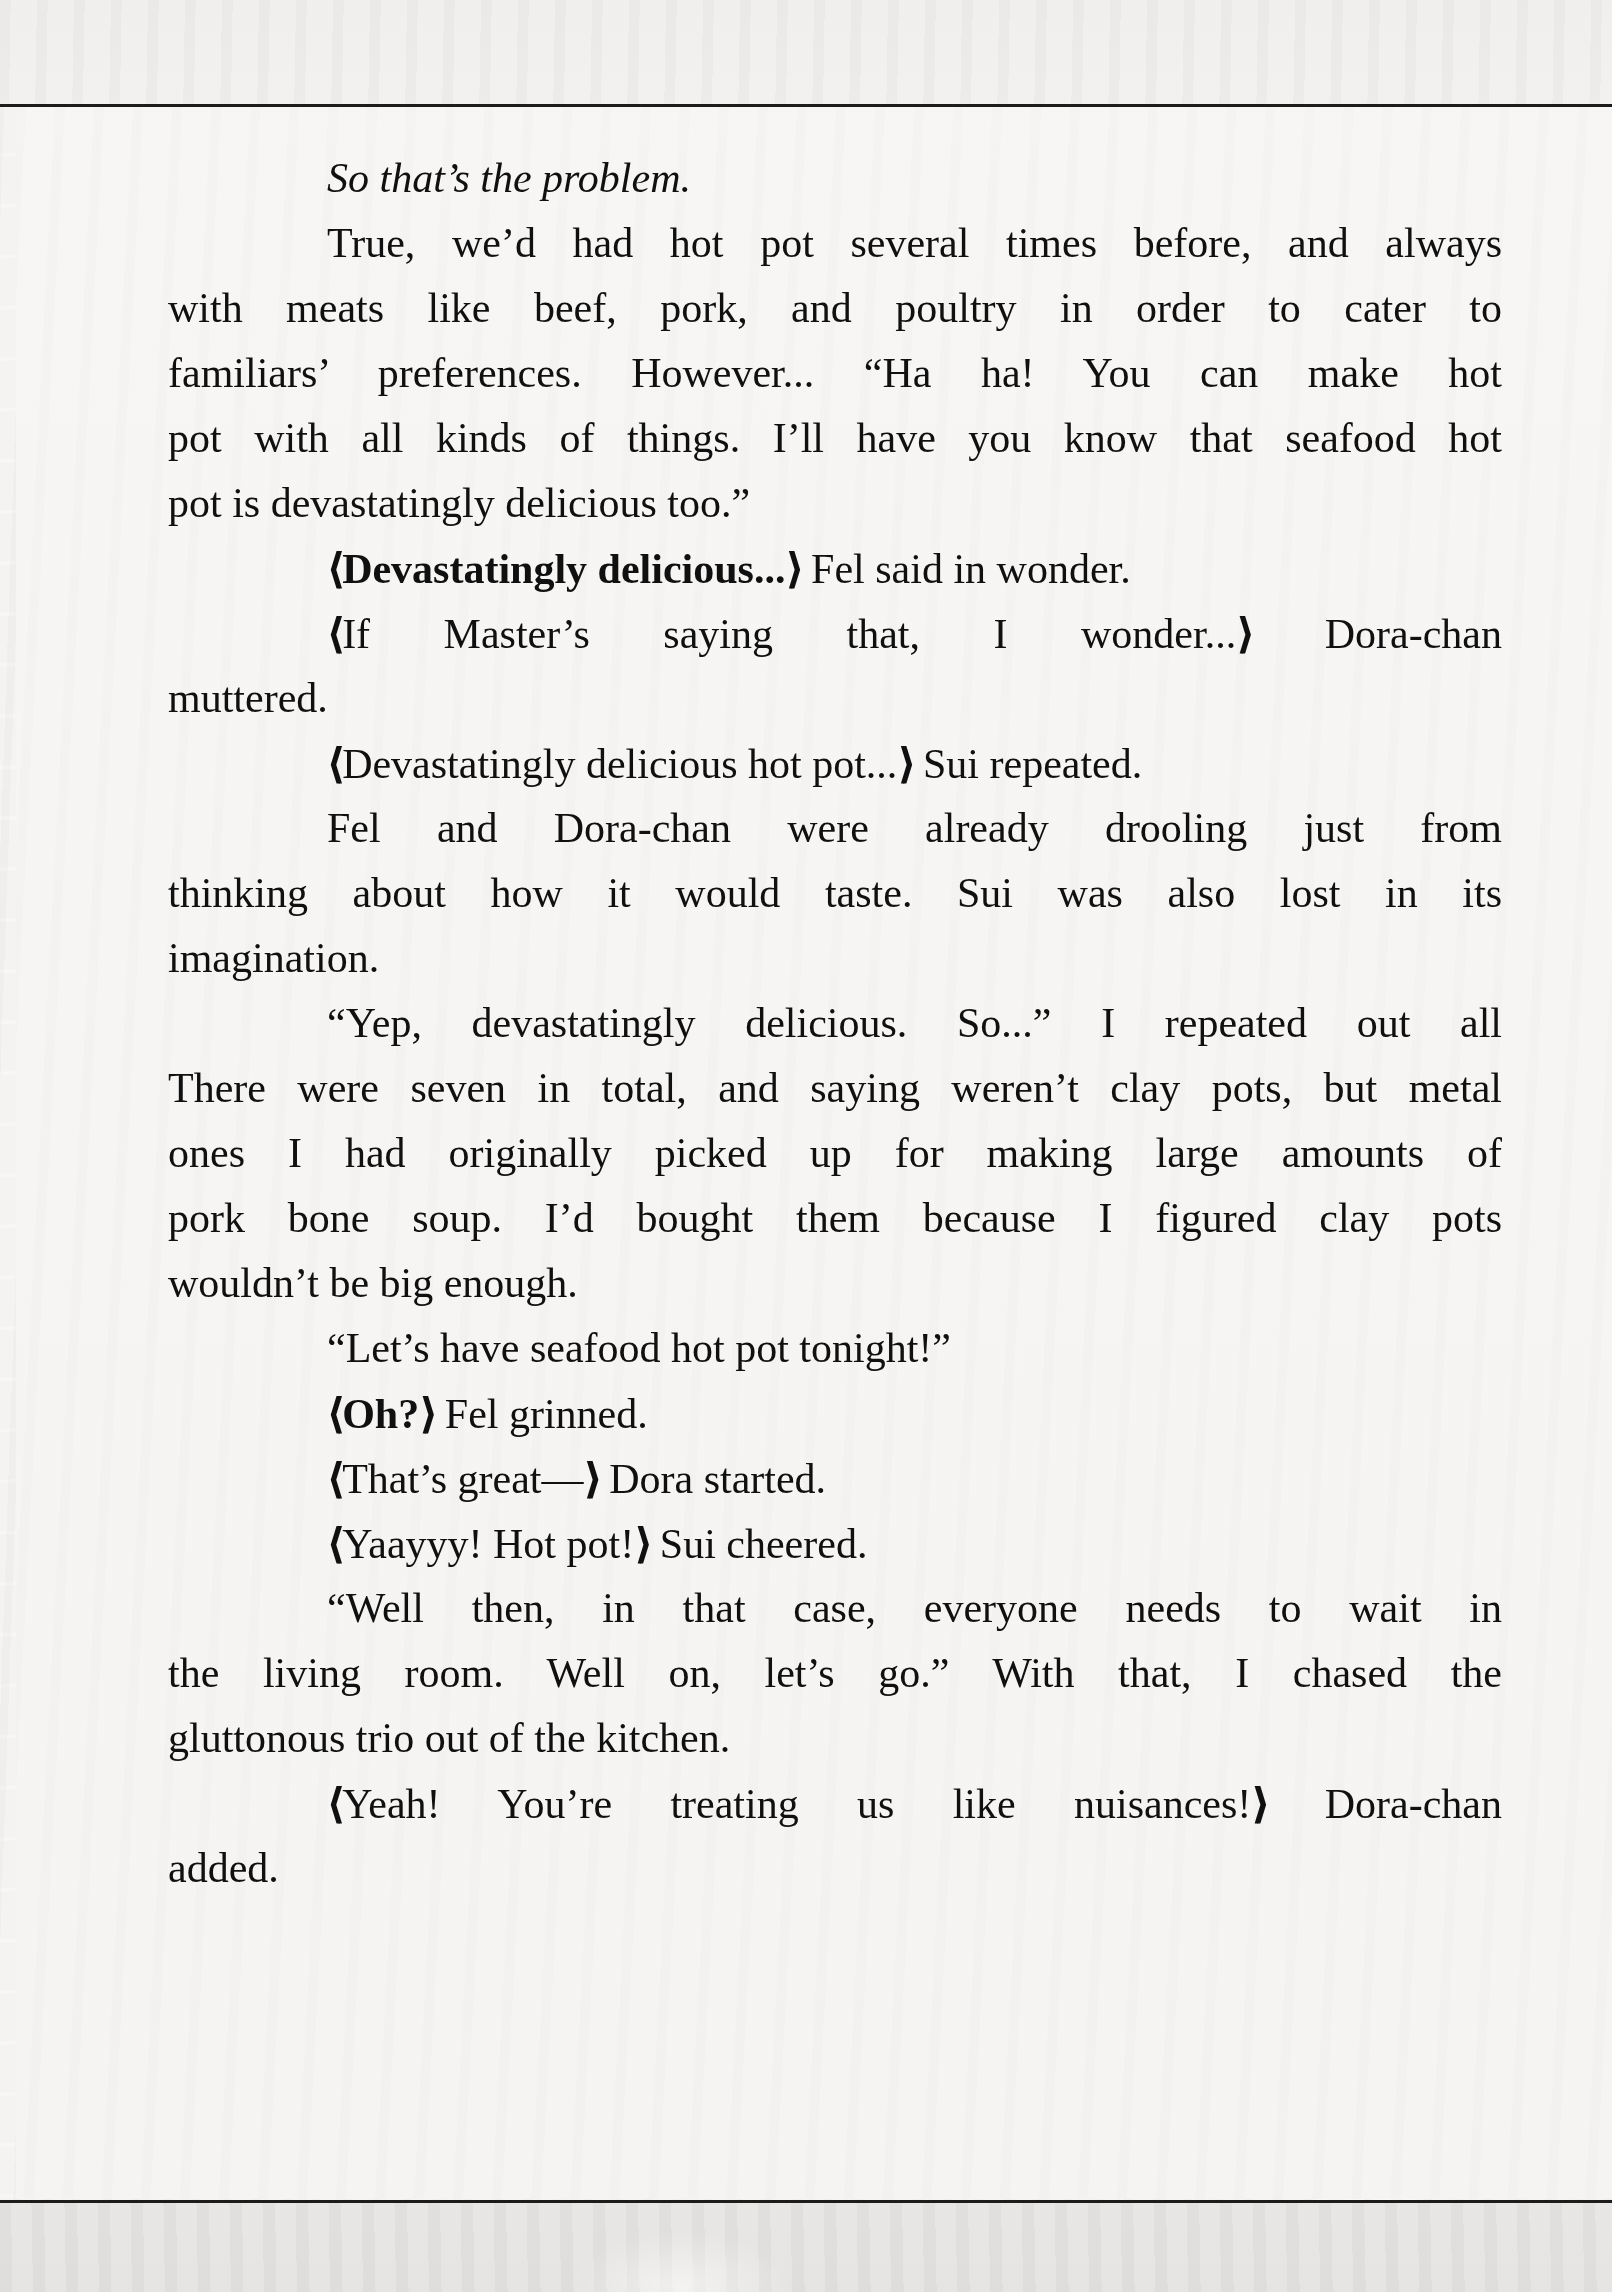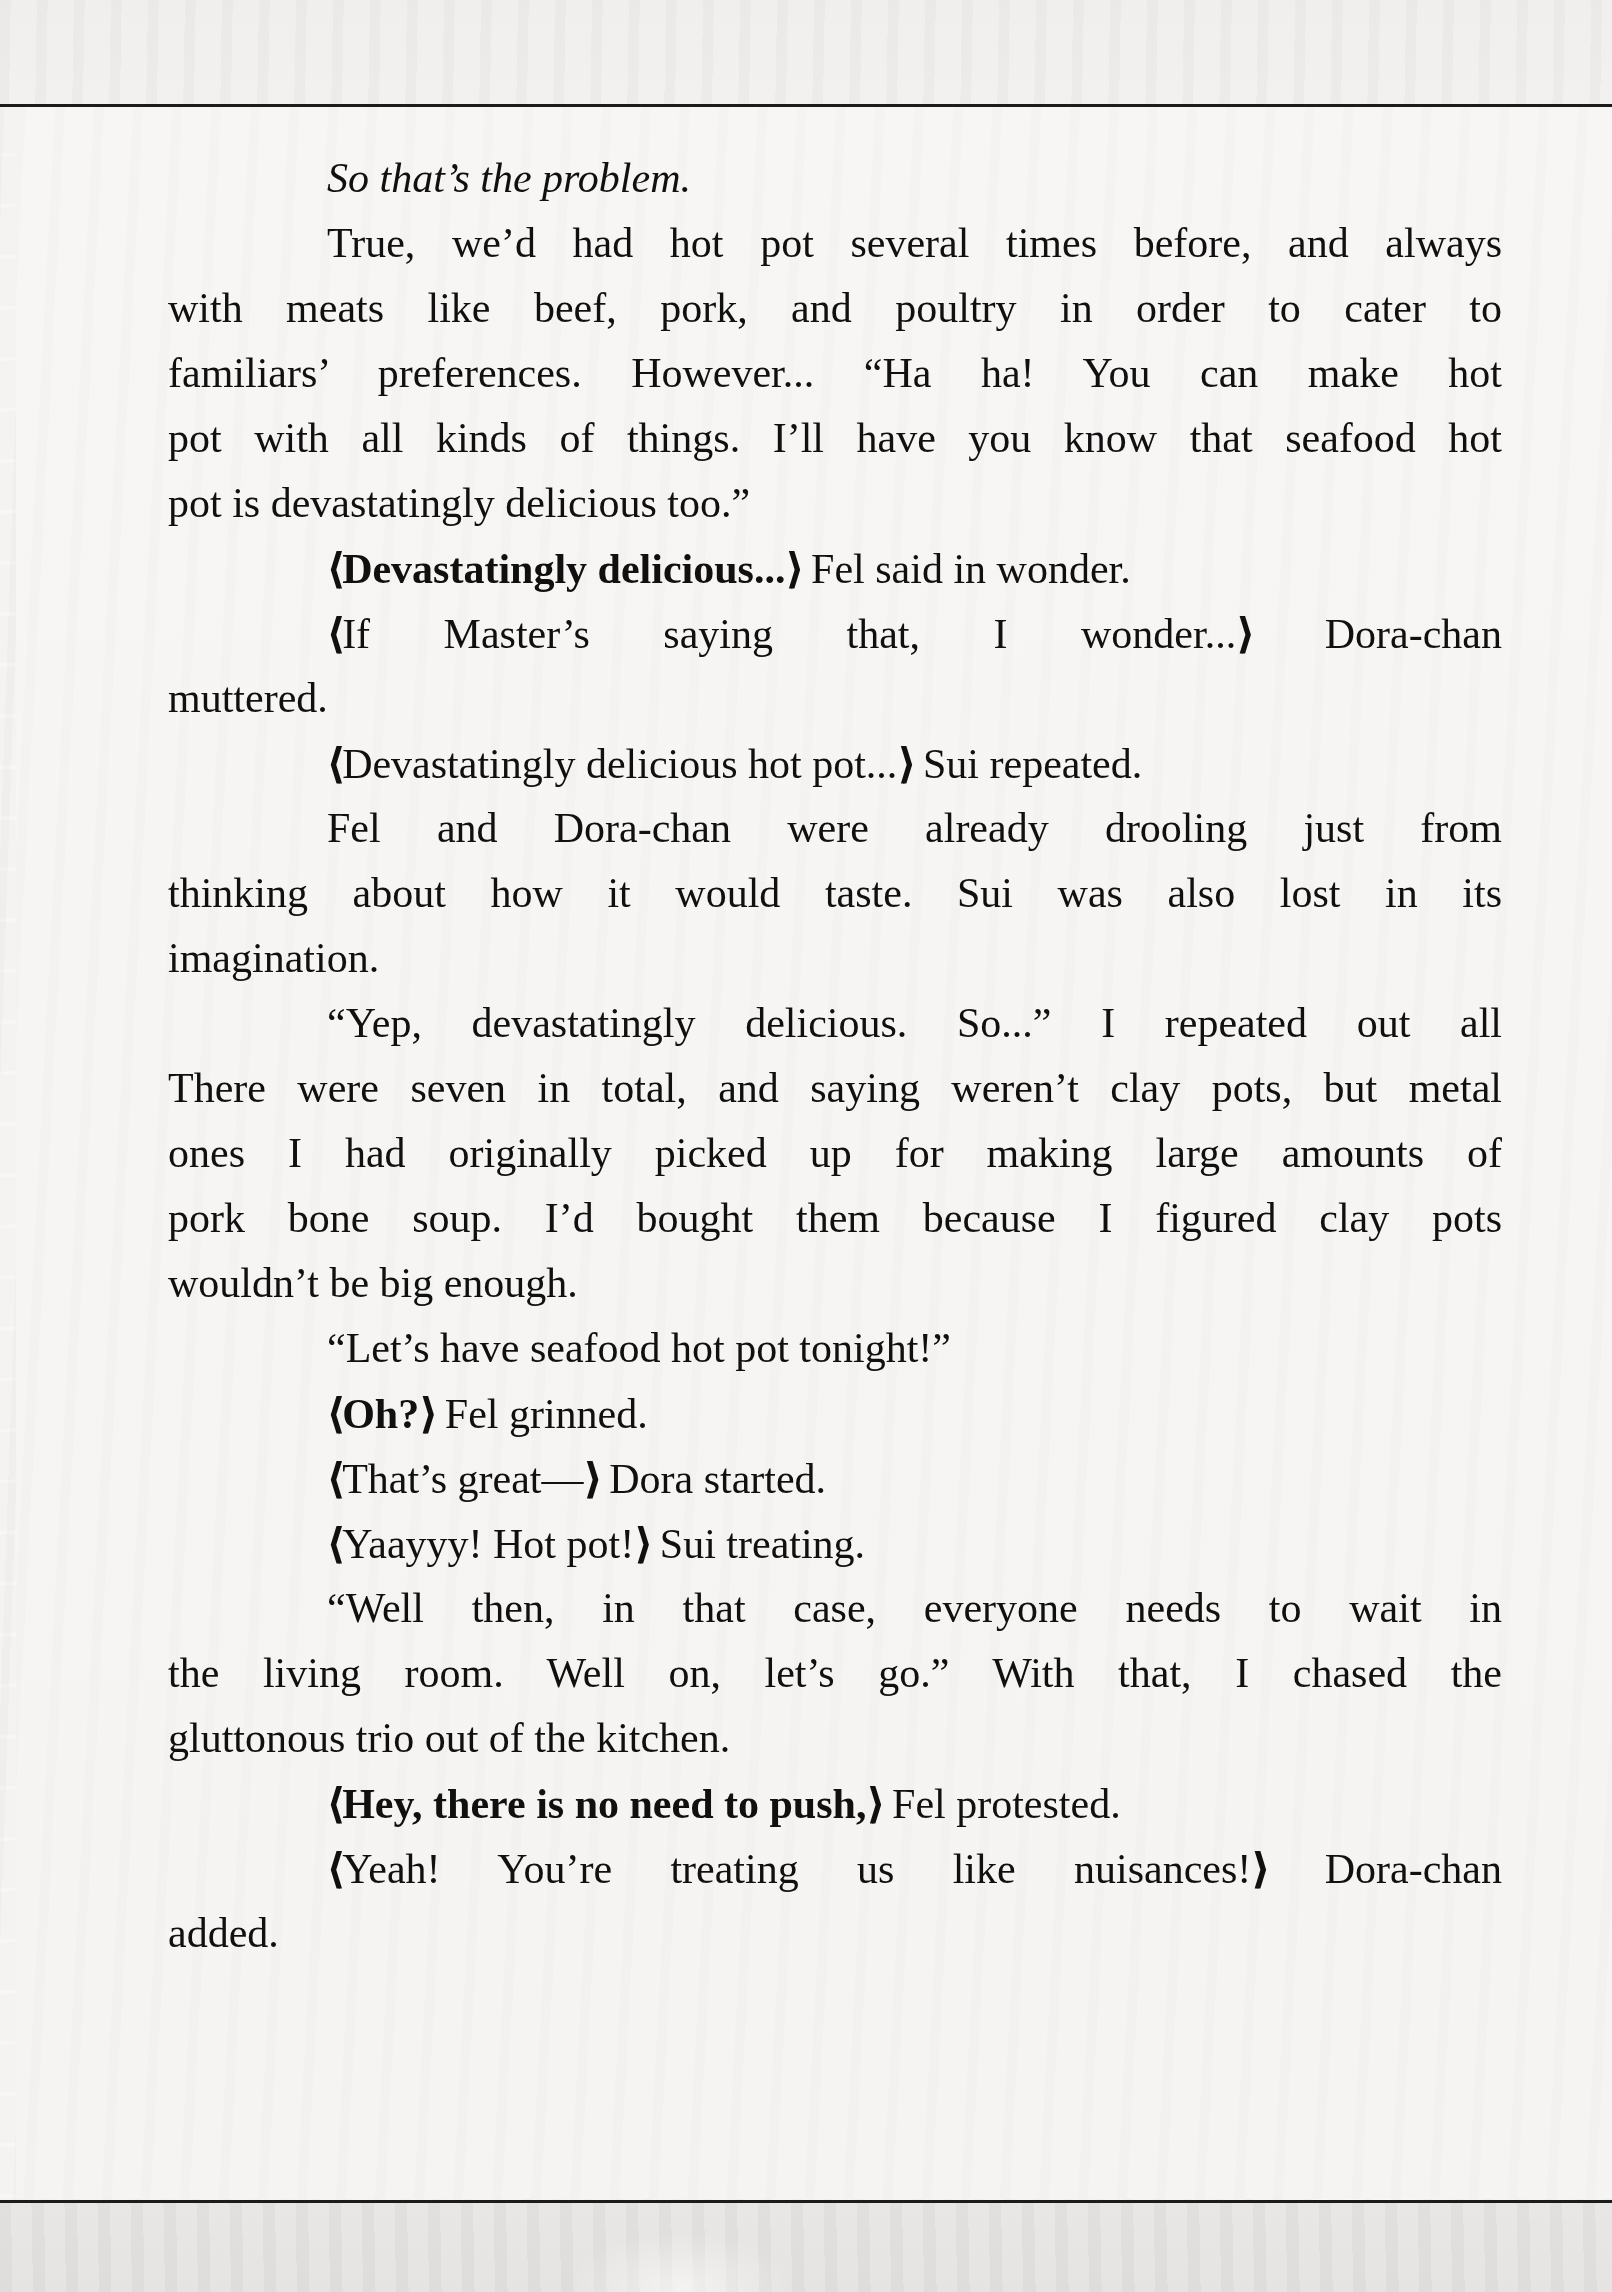--- a/index.html
+++ b/index.html
@@ -83,24 +83,23 @@
         <div class="line just"><span>thinking about how it would taste. Sui was also lost in its</span></div>
         <div class="line"><span>imagination.</span></div>
         <div class="line indent just"><span>“Yep, devastatingly delicious. So...” I repeated out all</span></div>
         <div class="line just"><span>There were seven in total, and saying weren’t clay pots, but metal</span></div>
         <div class="line just"><span>ones I had originally picked up for making large amounts of</span></div>
         <div class="line just"><span>pork bone soup. I’d bought them because I figured clay pots</span></div>
         <div class="line"><span>wouldn’t be big enough.</span></div>
         <div class="line indent"><span>“Let’s have seafood hot pot tonight!”</span></div>
         <div class="line indent"><span class="dab">⟨⟨</span><b>Oh?</b><span class="dab">⟩⟩</span><span> Fel grinned.</span></div>
         <div class="line indent"><span class="dab">⟨⟨</span><span>That’s great—</span><span class="dab">⟩⟩</span><span> Dora started.</span></div>
-        <div class="line indent"><span class="dab">⟨⟨</span><span>Yaayyy! Hot pot!</span><span class="dab">⟩⟩</span><span> Sui treating.</span></div>
+        <div class="line indent"><span class="dab">⟨⟨</span><span>Yaayyy! Hot pot!</span><span class="dab">⟩⟩</span><span> Sui cheered.</span></div>
         <div class="line indent just"><span>“Well then, in that case, everyone needs to wait in</span></div>
         <div class="line just"><span>the living room. Well on, let’s go.” With that, I chased the</span></div>
         <div class="line"><span>gluttonous trio out of the kitchen.</span></div>
-        <div class="line indent"><span class="dab">⟨⟨</span><b>Hey, there is no need to push,</b><span class="dab">⟩⟩</span><span> Fel protested.</span></div>
         <div class="line indent just"><span class="dab">⟨⟨</span><span>Yeah! You’re treating us like nuisances!</span><span class="dab">⟩⟩</span><span> Dora-chan</span></div>
         <div class="line"><span>added.</span></div>
       </div>
   </div>
   <div class="band-bottom"></div>
 </div>
 
 
 </body></html>

